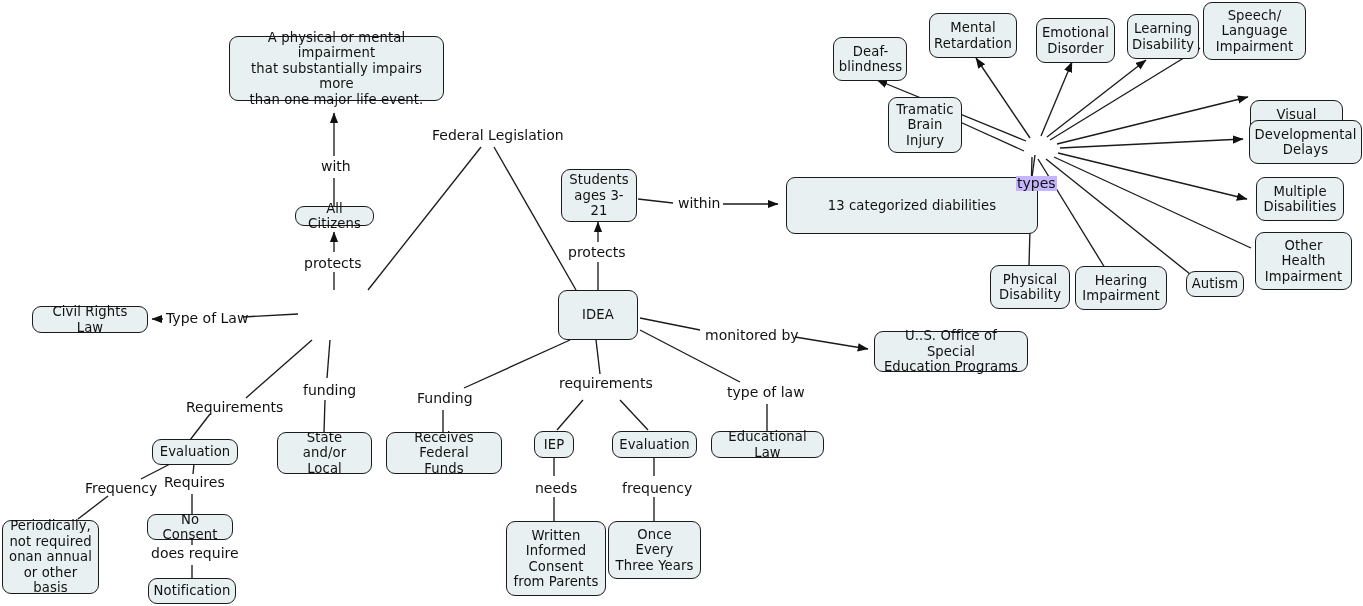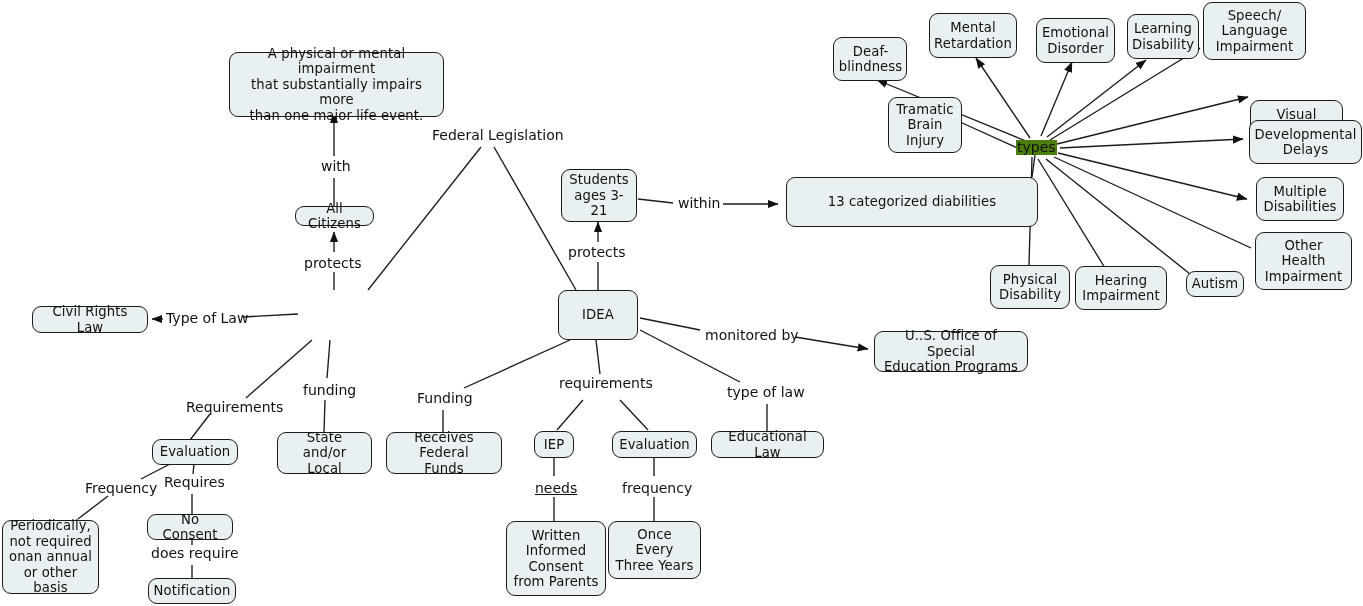--- a/index.html
+++ b/index.html
@@ -50,22 +50,23 @@
     white-space: nowrap;
     background: transparent;
     text-align: center;
   }
   .hub-label {
     position: absolute;
     color: #111111;
     font-size: 14px;
     line-height: 15px;
     white-space: nowrap;
-    background: #4d7c0f;
+    background: #c4b5fd;
     padding: 0 1px;
+    margin-top: 36px;
   }
 </style>
 </head>
 <body>
 
 <div id="canvas">
 
   <svg id="edge-layer" viewBox="0 0 1363 606" xmlns="http://www.w3.org/2000/svg">
     <defs>
       <marker id="arrow" markerWidth="9" markerHeight="9" refX="7.6" refY="3.1" orient="auto" markerUnits="strokeWidth">
@@ -142,35 +143,35 @@
       <line x1="1058" y1="153" x2="1247" y2="199" marker-end="url(#arrow)"></line>
       <line x1="1054" y1="157" x2="1251" y2="248"></line>
       <line x1="1046" y1="159" x2="1195" y2="278"></line>
       <line x1="1038" y1="159" x2="1105" y2="268"></line>
       <line x1="1024" y1="151" x2="960" y2="122"></line>
       <line x1="938" y1="125" x2="914" y2="127" marker-end="url(#arrow)"></line>
       <line x1="1032" y1="157" x2="1029" y2="265"></line>
     </g>
   </svg>
 
-  <div class="node" style="left:229px; top:52px; width:215px; height:65px;">A physical or mental impairment
+  <div class="node" style="left:229px; top:36px; width:215px; height:65px;">A physical or mental impairment
 that substantially impairs more
 than one major life event.</div>
 
   <div class="node" style="left:295px; top:206px; width:79px; height:20px;">All Citizens</div>
 
   <div class="node" style="left:561px; top:169px; width:76px; height:53px;">Students
 ages 3-21</div>
 
   <div class="node" style="left:32px; top:306px; width:116px; height:27px;">Civil Rights Law</div>
 
 
   <div class="node" style="left:558px; top:290px; width:80px; height:50px;">IDEA</div>
 
-  <div class="node" style="left:786px; top:177px; width:252px; height:50px;">13 categorized diabilities</div>
+  <div class="node" style="left:786px; top:177px; width:252px; height:57px;">13 categorized diabilities</div>
 
   <div class="node" style="left:874px; top:331px; width:154px; height:41px;">U..S. Office of Special
 Education Programs</div>
 
   <div class="node" style="left:152px; top:439px; width:86px; height:26px;">Evaluation</div>
 
   <div class="node" style="left:277px; top:432px; width:95px; height:42px;">State and/or
 Local</div>
 
   <div class="node" style="left:386px; top:432px; width:116px; height:42px;">Receives Federal
@@ -264,19 +265,19 @@
   <div class="linklabel" style="left:417px; top:391px;">Funding</div>
 
   <div class="linklabel" style="left:559px; top:376px;">requirements</div>
 
   <div class="linklabel" style="left:85px; top:481px;">Frequency</div>
 
   <div class="linklabel" style="left:164px; top:475px;">Requires</div>
 
   <div class="linklabel" style="left:151px; top:546px;">does require</div>
 
-  <div class="linklabel" style="left:535px; top:481px;text-decoration:underline;">needs</div>
+  <div class="linklabel" style="left:535px; top:481px;">needs</div>
 
   <div class="linklabel" style="left:622px; top:481px;">frequency</div>
 
   <div class="hub-label" style="left:1016px; top:140px;">types</div>
 
 </div>
 
 </body></html>

